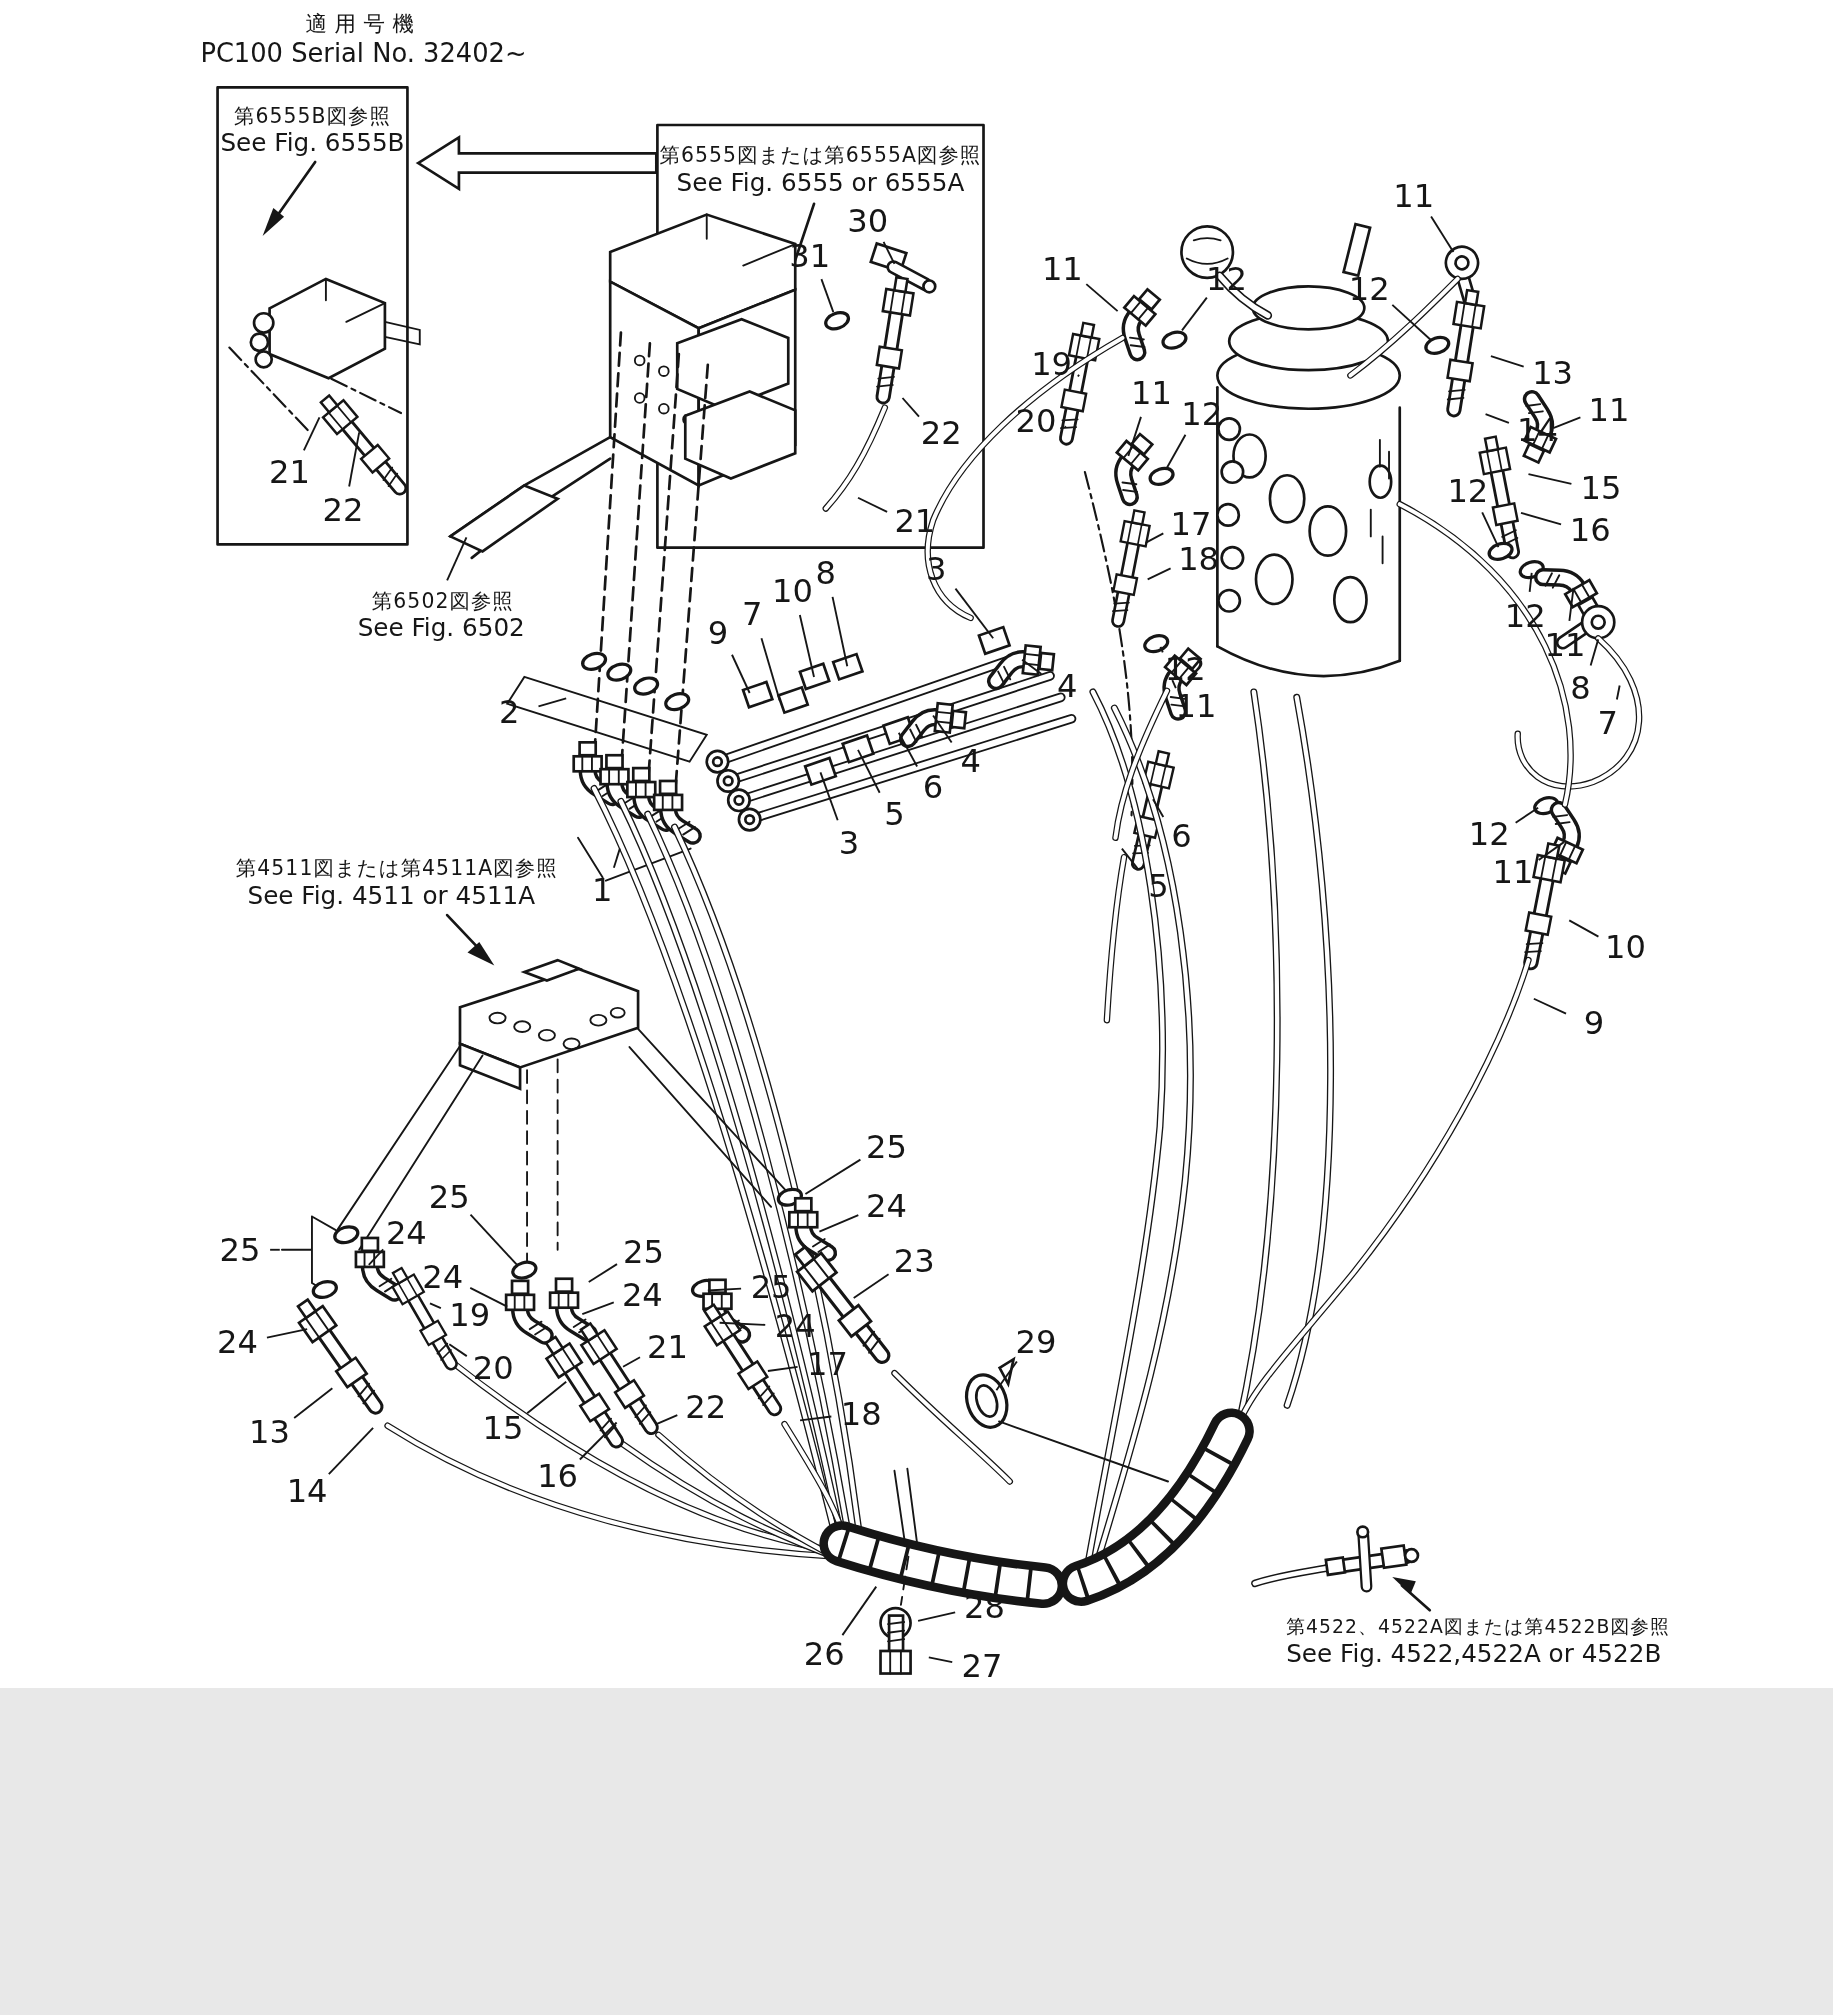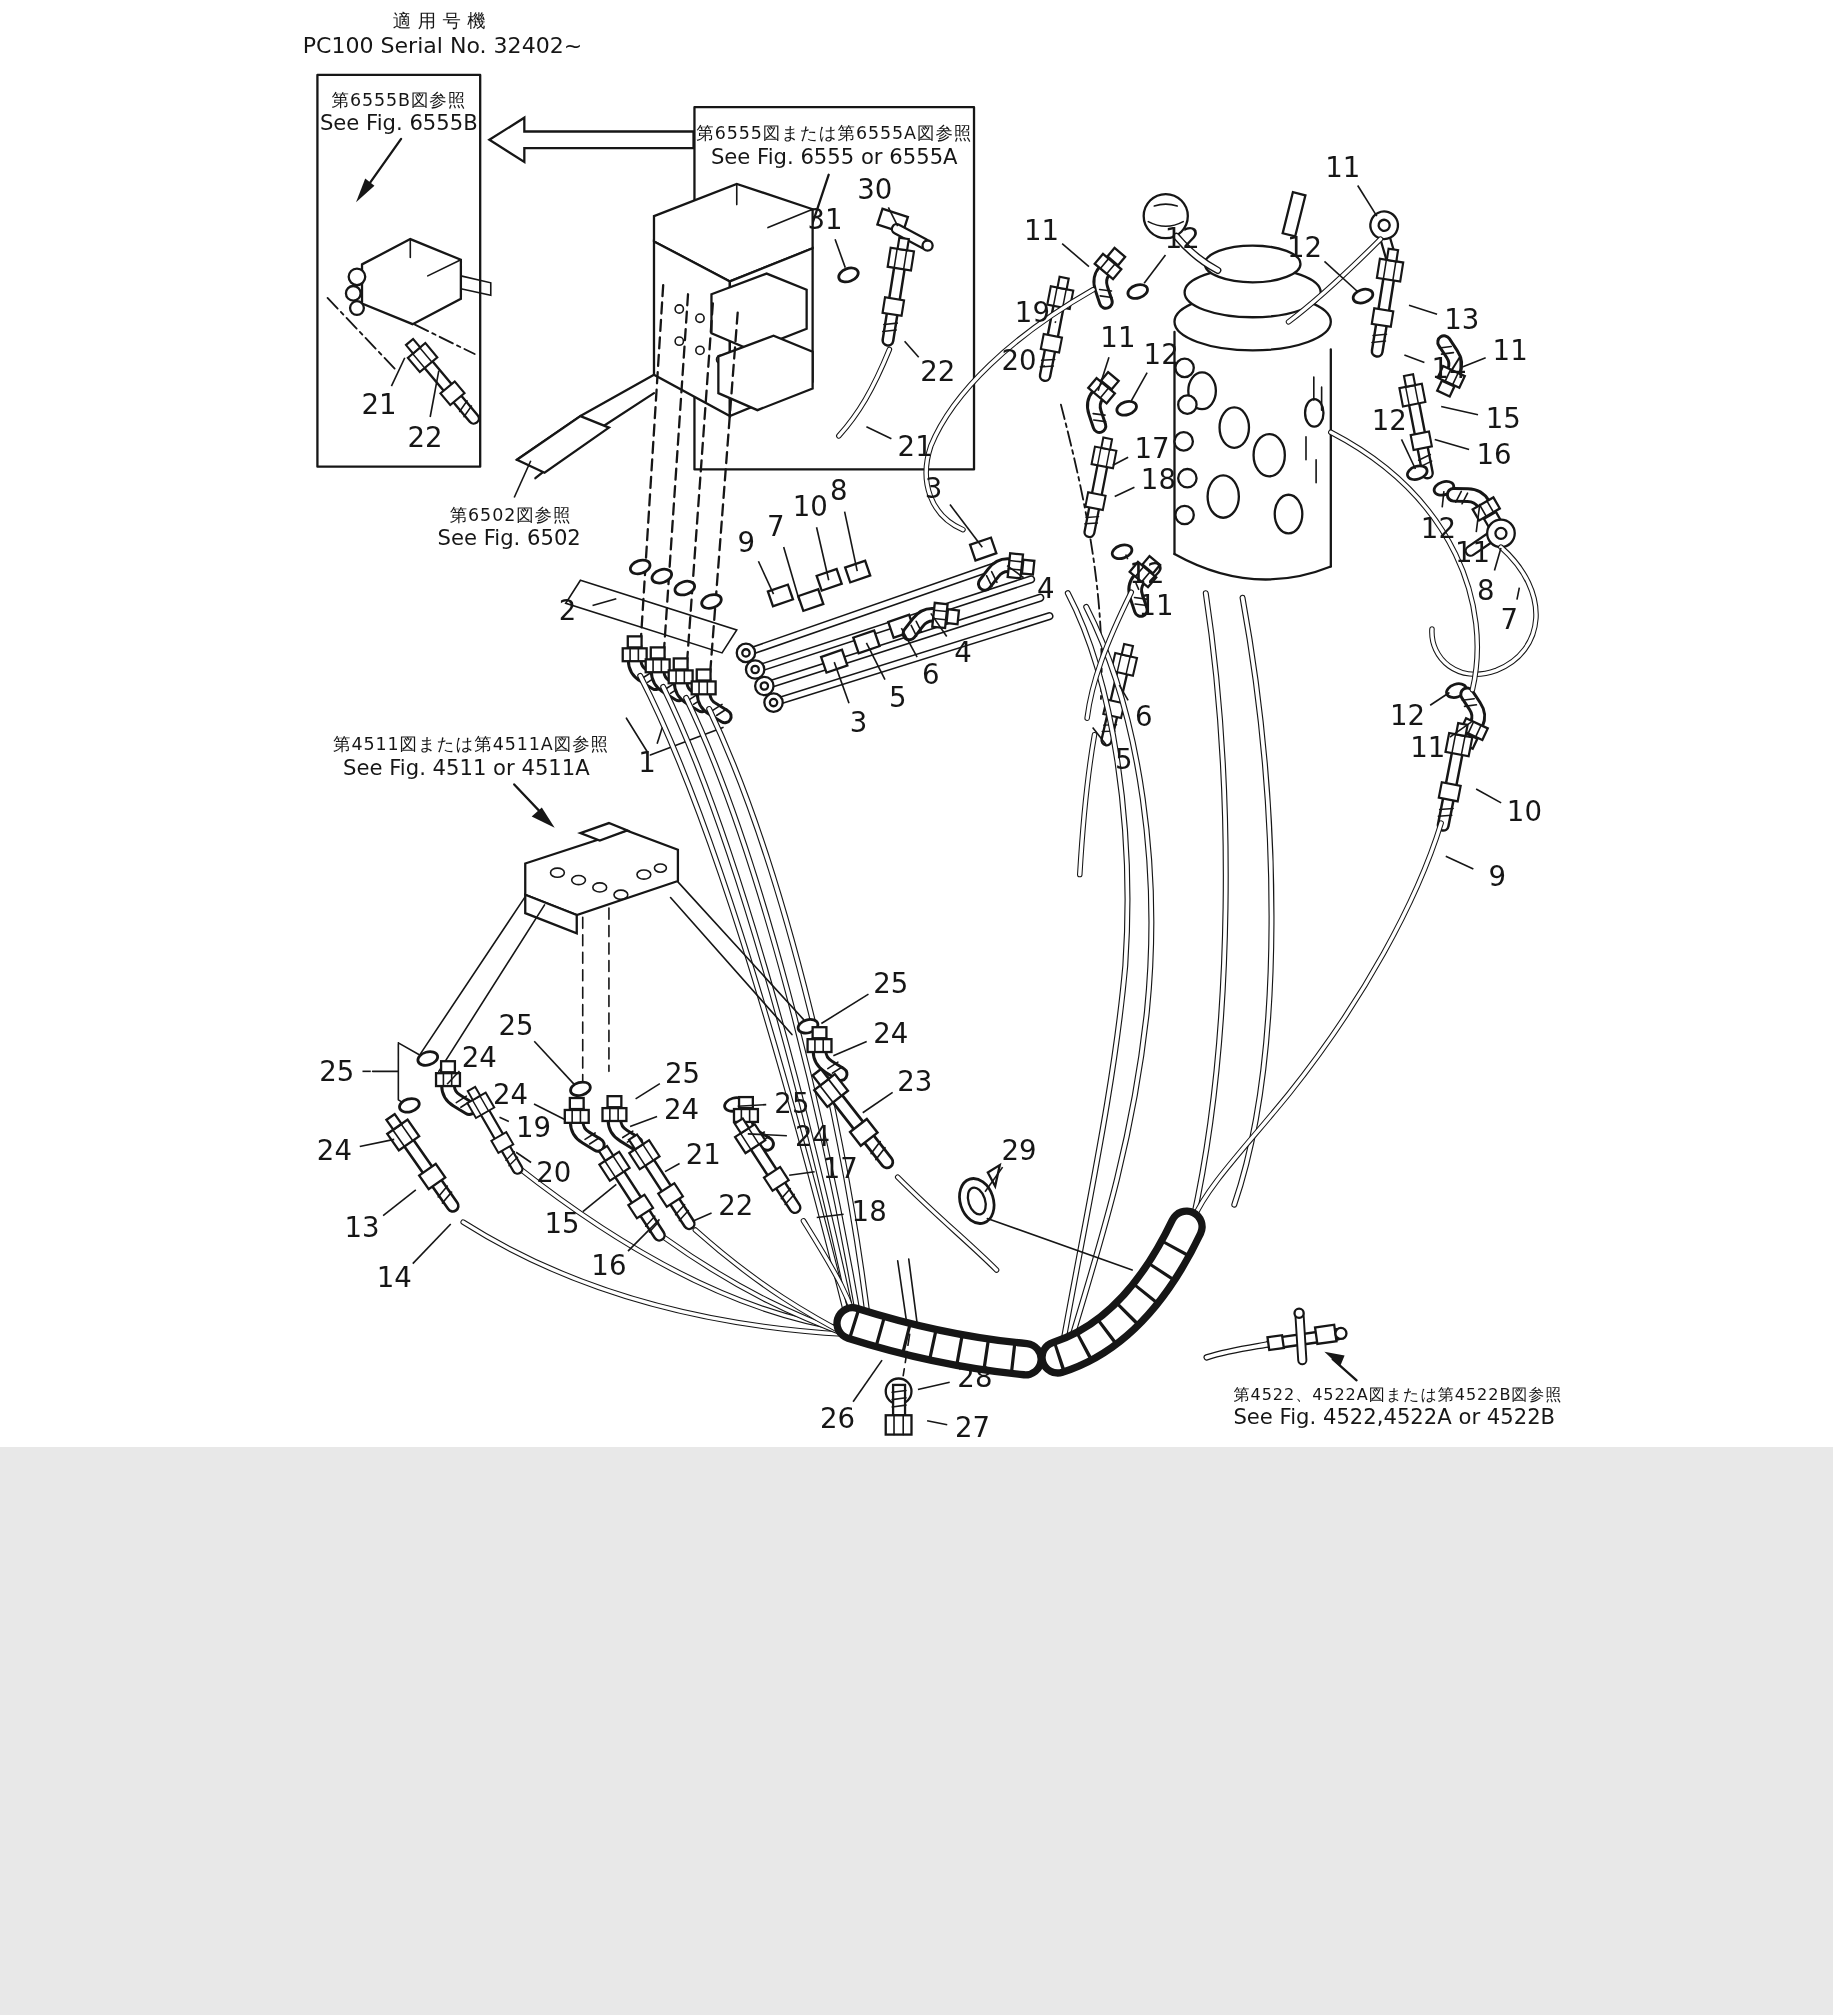--- a/index.html
+++ b/index.html
@@ -1,16 +1,16 @@
 <!DOCTYPE html>
 <html style="font-size:10.2px"><head>
 <meta charset="utf-8">
 <style>
   html,body{margin:0;padding:0;background:#e8e8e8;}
-  .stage{position:relative;width:1834px;height:1447px;background:#ffffff;font-family:"DejaVu Sans",sans-serif;}
+  .stage{position:relative;width:1834px;height:1688px;background:#ffffff;font-family:"DejaVu Sans",sans-serif;}
   svg{position:absolute;left:0;top:0;width:100%;height:100%;}
   .ink{stroke:#161616;fill:none;stroke-width:5;stroke-linecap:round;stroke-linejoin:round;}
   .thin{stroke:#161616;fill:none;stroke-width:3.5;stroke-linecap:round;}
   .lead{stroke:#161616;fill:none;stroke-width:3.5;}
   .part{fill:#ffffff;stroke:#161616;stroke-width:5;}
   .part2{fill:#ffffff;stroke:#161616;stroke-width:6;}
   .fillink{fill:#161616;stroke:none;}
   .dash{stroke-dasharray:24 14;}
   .dashdot{stroke-dasharray:32 10 8 10;stroke-width:4;}
   .tube{stroke:#161616;fill:none;stroke-linecap:round;stroke-linejoin:round;}

